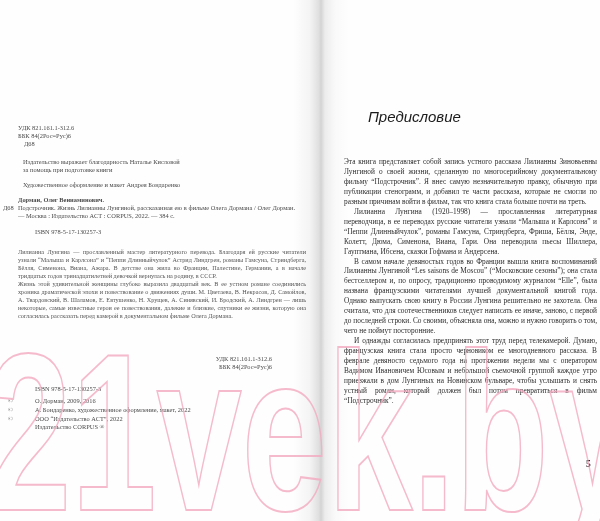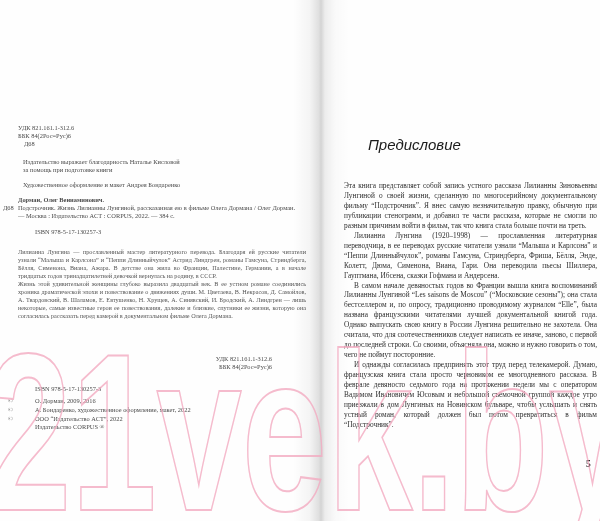--- a/index.html
+++ b/index.html
@@ -41,24 +41,24 @@
   #annotation p{margin:0;}
   #udk-right{left:150px;top:355px;width:122px;text-align:right;}
   #isbn2{left:35px;top:385px;}
   #copyright{left:8px;top:397px;}
   #copyright .row{display:flex;line-height:8.8px;}
   #copyright .sign{flex:0 0 27px;}
 
   
   .rp{position:absolute;left:330px;top:0;width:270px;height:521px;color:#262626;}
   #author{position:absolute;left:38px;top:88px;font-family:"Liberation Sans","DejaVu Sans",sans-serif;font-size:15px;line-height:17px;color:#1c1c1c;}
-  #pretitle{position:absolute;left:38px;top:108px;font-family:"Liberation Sans","DejaVu Sans",sans-serif;font-style:italic;font-size:15px;line-height:17px;color:#1c1c1c;margin-top:28px;}
+  #pretitle{position:absolute;left:38px;top:108px;font-family:"Liberation Sans","DejaVu Sans",sans-serif;font-style:italic;font-size:15px;line-height:17px;color:#1c1c1c;}
   #bodytext{position:absolute;left:14px;top:157px;width:253px;font-size:7.35px;line-height:9.95px;text-align:justify;color:#2c2c2c;}
   #bodytext p{margin:0;text-indent:10px;}
-  #bodytext p.first{text-indent:0;margin-top:24px;}
+  #bodytext p.first{text-indent:0;}
   #pagenum{position:absolute;left:256px;top:459px;font-size:9.5px;font-weight:bold;color:#1a1a1a;}
 
   
   #wm{position:absolute;left:0;top:318px;width:600px;height:203px;pointer-events:none;overflow:hidden;}
 </style>
 </head>
 <body>
 
 <div id="spread">
 

